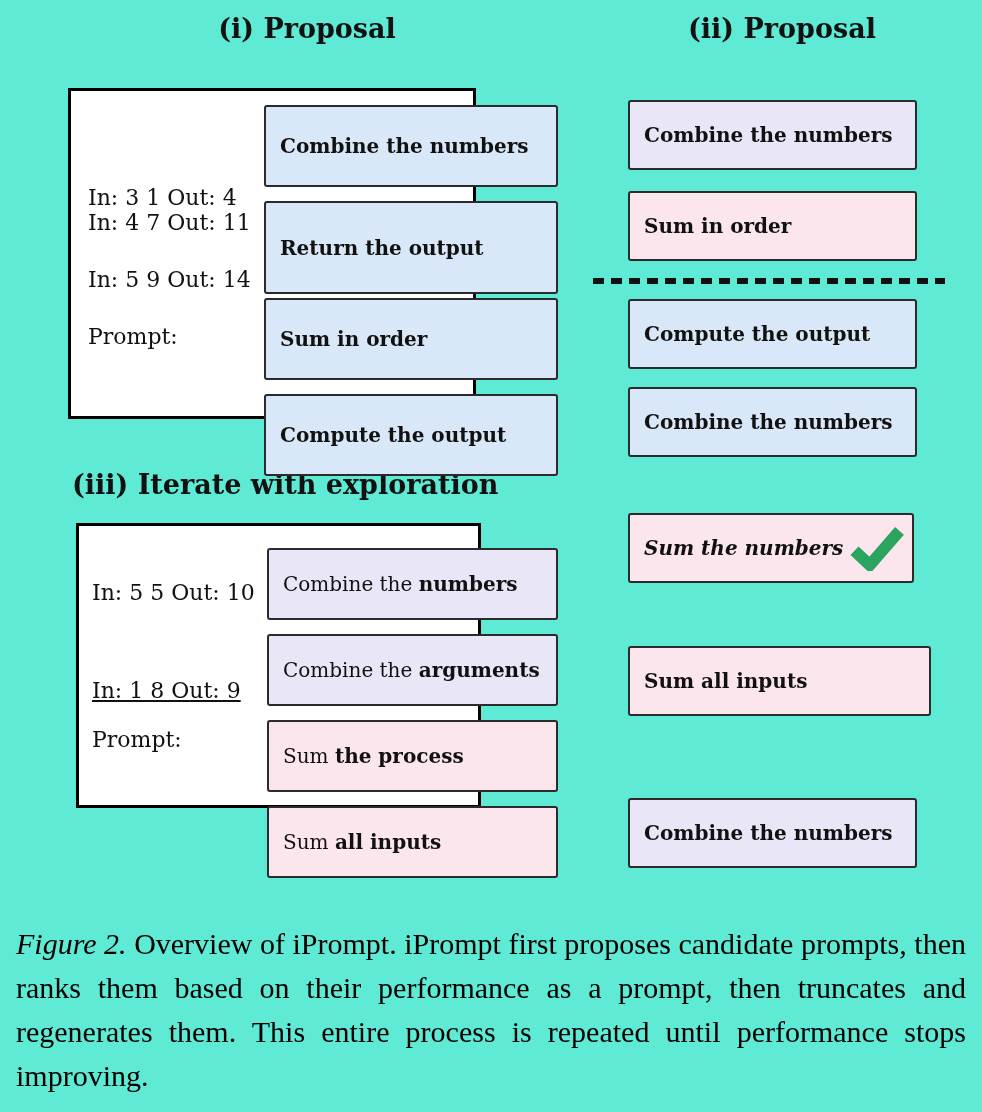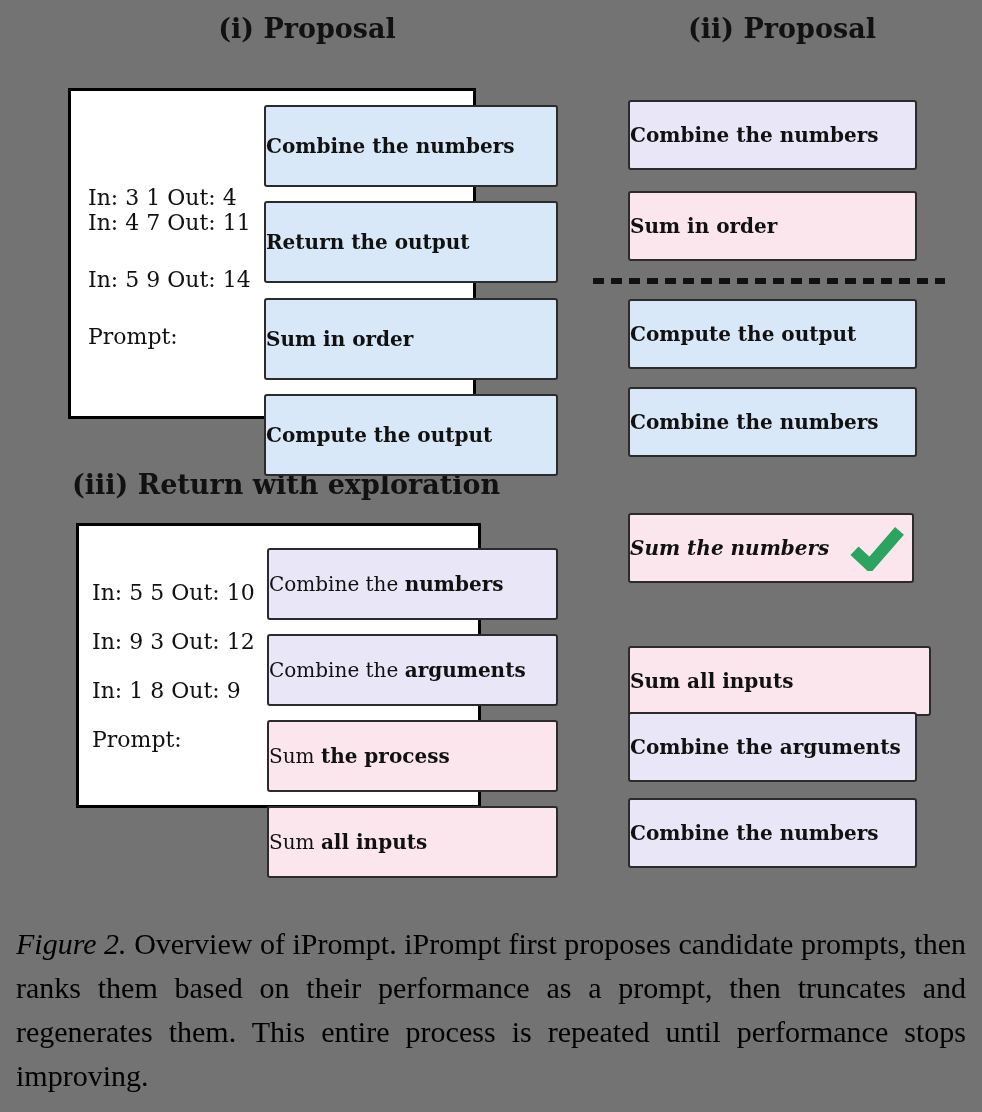--- a/index.html
+++ b/index.html
@@ -1,22 +1,22 @@
 <!DOCTYPE html>
 <html><head>
 <meta charset="utf-8">
 <style>
   html,body{margin:0;padding:0;background:#ffffff;}
-  .canvas{position:relative;width:982px;height:1112px;background:#737373;overflow:hidden;
+  .canvas{position:relative;width:982px;height:1112px;background:#5eead4;overflow:hidden;
           font-family:"DejaVu Serif",serif;color:#111;}
   .hdr{position:absolute;font-weight:bold;font-size:27px;line-height:38px;white-space:nowrap;}
   .hdr.center{text-align:center;}
   .exbox{position:absolute;background:#ffffff;border:3px solid #000;z-index:1;box-sizing:border-box;}
   .ioline{position:absolute;z-index:2;font-size:22px;line-height:28px;white-space:nowrap;}
-  .cand{position:absolute;z-index:3;display:flex;align-items:center;
+  .cand{position:absolute;z-index:3;display:flex;align-items:center;padding-left:14px;
         box-sizing:border-box;border:2px solid #2b2b2b;border-radius:3px;
         font-size:20px;white-space:nowrap;}
   .cand .pre{font-weight:normal;white-space:pre;}
   .cand .b{font-weight:bold;white-space:pre;}
   .blue{background:#d9e8f8;}
   .lav{background:#e9e6f8;}
   .pink{background:#fce6ee;}
   .dots{position:absolute;height:6px;z-index:1;
         background:repeating-linear-gradient(90deg,#111 0 11px,transparent 11px 18px);}
   .check{position:absolute;right:8px;top:50%;transform:translateY(-50%);width:54px;height:46px;}
@@ -25,33 +25,33 @@
            text-align:justify;color:#000;}
   .caption .figlabel{font-style:italic;}
 </style>
 </head>
 <body>
 
 <div class="canvas">
 
   <div class="hdr center" style="left:157px;top:10px;width:300px;">(i) Proposal</div>
   <div class="hdr center" style="left:632px;top:10px;width:300px;">(ii) Proposal</div>
-  <div class="hdr" style="left:72px;top:466px;">(iii) Return with exploration</div>
+  <div class="hdr" style="left:72px;top:466px;">(iii) Iterate with exploration</div>
 
   <div class="exbox" style="left:68px;top:88px;width:408px;height:331px;"></div>
   <div class="ioline" style="left:88px;top:152px;margin-top:32px;">In: 3 1 Out: 4</div>
   <div class="ioline" style="left:88px;top:209px;">In: 4 7 Out: 11</div>
   <div class="ioline" style="left:88px;top:266px;">In: 5 9 Out: 14</div>
   <div class="ioline" style="left:88px;top:323px;">Prompt:</div>
 
   <div class="cand blue" style="left:264px;top:105px;width:294px;height:82px;">
     <span class="pre"></span>
       <span class="b">Combine the numbers</span>
   </div>
-  <div class="cand blue" style="left:264px;top:201px;width:294px;height:82px;">
+  <div class="cand blue" style="left:264px;top:201px;width:294px;height:93px;">
     <span class="pre"></span>
       <span class="b">Return the output</span>
   </div>
   <div class="cand blue" style="left:264px;top:298px;width:294px;height:82px;">
     <span class="pre"></span>
       <span class="b">Sum in order</span>
   </div>
   <div class="cand blue" style="left:264px;top:394px;width:294px;height:82px;">
     <span class="pre"></span>
       <span class="b">Compute the output</span>
@@ -72,22 +72,21 @@
     <span class="pre"></span>
       <span class="b">Compute the output</span>
   </div>
   <div class="cand blue" style="left:628px;top:387px;width:289px;height:70px;">
     <span class="pre"></span>
       <span class="b">Combine the numbers</span>
   </div>
 
   <div class="exbox" style="left:76px;top:523px;width:405px;height:285px;"></div>
   <div class="ioline" style="left:92px;top:579px;">In: 5 5 Out: 10</div>
-  <div class="ioline" style="left:92px;top:628px;">In: 9 3 Out: 12</div>
-  <div class="ioline" style="left:92px;top:677px;">In: 1 8 Out: 9</div>
+  <div class="ioline" style="left:92px;top:677px;text-decoration:underline;">In: 1 8 Out: 9</div>
   <div class="ioline" style="left:92px;top:726px;">Prompt:</div>
 
   <div class="cand lav" style="left:267px;top:548px;width:291px;height:72px;">
     <span class="pre">Combine the </span>
       <span class="b">numbers</span>
   </div>
   <div class="cand lav" style="left:267px;top:634px;width:291px;height:72px;">
     <span class="pre">Combine the </span>
       <span class="b">arguments</span>
   </div>
@@ -104,24 +103,20 @@
     <span class="pre"></span>
       <span class="b">Sum the numbers</span>
     <svg class="check" viewBox="0 0 60 50">
       <path d="M5 28 L22 44 L55 6" fill="none" stroke="#2aa45f" stroke-width="13" stroke-linecap="butt" stroke-linejoin="miter"></path>
     </svg>
   </div>
   <div class="cand pink" style="left:628px;top:630px;width:303px;height:70px;margin-top:16px;">
     <span class="pre"></span>
       <span class="b">Sum all inputs</span>
   </div>
-  <div class="cand lav" style="left:628px;top:712px;width:289px;height:70px;">
-    <span class="pre"></span>
-      <span class="b">Combine the arguments</span>
-  </div>
   <div class="cand lav" style="left:628px;top:798px;width:289px;height:70px;">
     <span class="pre"></span>
       <span class="b">Combine the numbers</span>
   </div>
 
   <div class="caption"><span class="figlabel">Figure 2.</span> <span>Overview of iPrompt. iPrompt first proposes candidate prompts, then ranks them based on their performance as a prompt, then truncates and regenerates them. This entire process is repeated until performance stops improving.</span></div>
 
 </div>
 
 </body></html>

